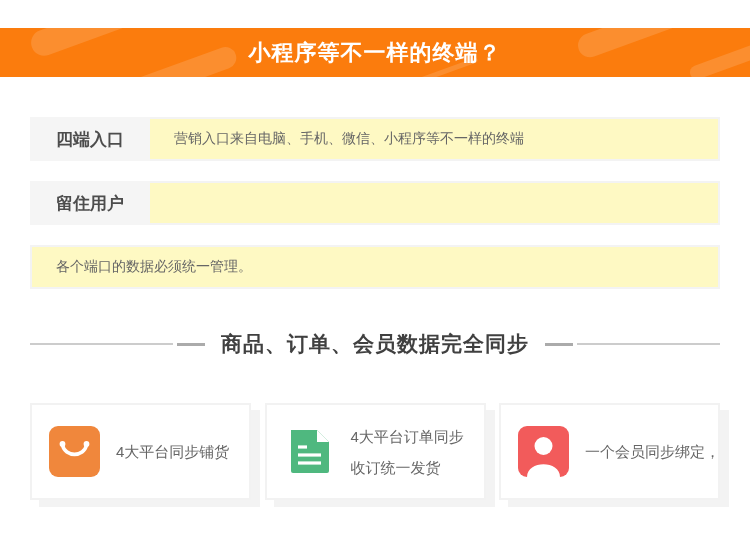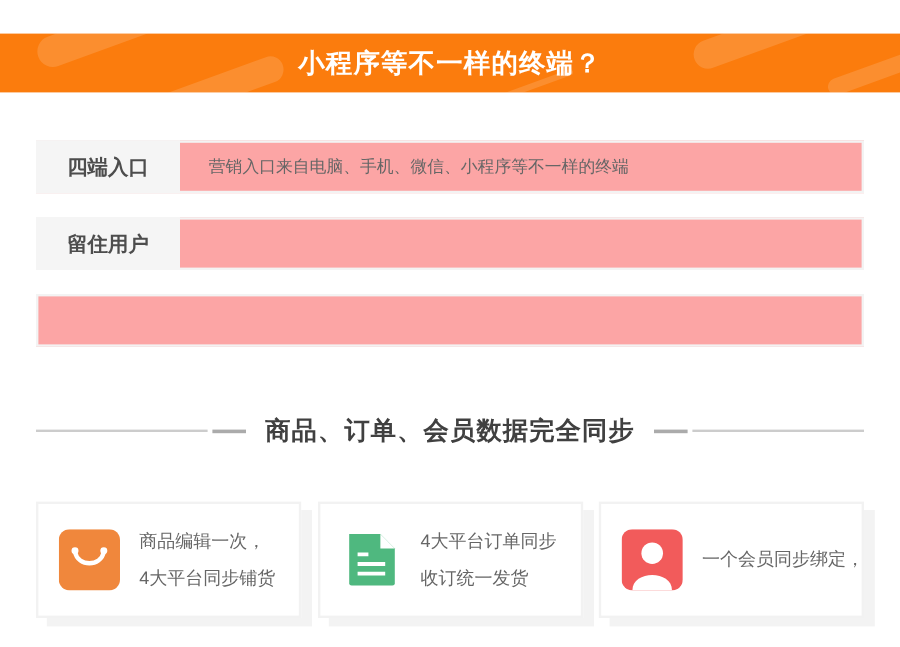--- a/index.html
+++ b/index.html
@@ -15,30 +15,30 @@
   .s1 { left:95px;  top:40px;  width:145px; height:22px; transform:rotate(-20deg); }
   .s2 { left:392px; top:44px;  width:88px;  height:5px;  transform:rotate(-20deg); }
   .s3 { left:28px;  top:-16px; width:130px; height:26px; transform:rotate(-20deg); }
   .s4 { left:575px; top:-12px; width:125px; height:24px; transform:rotate(-20deg); }
   .s5 { left:688px; top:26px;  width:80px;  height:14px; transform:rotate(-20deg); }
   .s6 { left:718px; top:52px;  width:55px;  height:6px;  transform:rotate(-20deg); }
 
   
   .features { margin:40px 30px 0 30px; }
   .feature-row { display:flex; align-items:stretch; height:44px; margin-bottom:20px;
-                 border:2px solid #f3f3f3; background:#fca5a5; }
+                 border:2px solid #f3f3f3; background:#fef9c3; }
   .feature-label { width:120px; flex:0 0 120px; background:#f5f5f5; display:flex;
                    align-items:center; justify-content:center; font-size:17px;
                    font-weight:bold; color:#4d4d4d; margin:-2px 0 -2px -2px;
                    border:2px solid #f5f5f5; }
   .feature-desc { flex:1; display:flex; align-items:center; padding-left:24px;
                   font-size:14px; color:#666666;text-align:right; }
 
   
-  .sync-header { margin:55px 30px 0 30px; display:flex; align-items:center; height:30px; }
+  .sync-header { margin:40px 30px 0 30px; display:flex; align-items:center; height:30px; }
   .hline { flex:1; height:2px; background:#cccccc; }
   .hdash { width:28px; height:3px; background:#ababab; }
   .gap4  { width:4px; }  .gap15 { width:15px; }
   .sync-title { font-size:21px; font-weight:bold; color:#404040; letter-spacing:1px;
                 padding:0 1px; white-space:nowrap; }
 
   
   .cards { margin:44px 30px 0 30px; display:flex; justify-content:space-between; }
   .card { width:221px; height:97px; background:#ffffff; border:2px solid #f2f2f2;
           box-shadow:9px 7px 0 0 #f3f3f3; display:flex; align-items:center;
@@ -63,20 +63,21 @@
 
 <div class="features">
   <div class="feature-row">
     <div class="feature-label">四端入口</div>
     <div class="feature-desc">营销入口来自电脑、手机、微信、小程序等不一样的终端</div>
   </div>
   <div class="feature-row">
     <div class="feature-label">留住用户</div>
   </div>
   <div class="feature-row">
+    <div class="feature-desc">各个端口的数据必须统一管理。</div>
   </div>
 </div>
 
 <div class="sync-header">
   <div class="hline"></div>
   <div class="gap4"></div>
   <div class="hdash"></div>
   <div class="gap15"></div>
   <div class="sync-title">商品、订单、会员数据完全同步</div>
   <div class="gap15"></div>
@@ -90,21 +91,20 @@
   <div class="card">
     <span class="card-icon" style="color: rgb(240, 135, 60);">
       <svg viewBox="0 0 51 51">
         <rect x="0" y="0" width="51" height="51" rx="9" fill="currentColor"></rect>
         <path d="M13.5 19 C 16 31.5, 35 31.5, 37.5 19" fill="none" stroke="#ffffff" stroke-width="3.6" stroke-linecap="round"></path>
         <circle cx="13.5" cy="18" r="2.9" fill="#ffffff"></circle>
         <circle cx="37.5" cy="18" r="2.9" fill="#ffffff"></circle>
       </svg>
     </span>
     <div class="card-text">
-      <div>商品编辑一次，</div>
       <div>4大平台同步铺货</div>
     </div>
   </div>
 
   <div class="card">
     <span class="card-icon" style="color: rgb(79, 184, 127);">
       <svg viewBox="0 0 51 51">
         <path d="M7 4 L33 4 L45 16 L45 45 Q45 47 43 47 L9 47 Q7 47 7 45 Z" fill="currentColor"></path>
         <path d="M33 4 L33 16 L45 16 Z" fill="#ffffff"></path>
         <line x1="14" y1="21" x2="23" y2="21" stroke="#ffffff" stroke-width="3.2" stroke-linecap="butt"></line>

